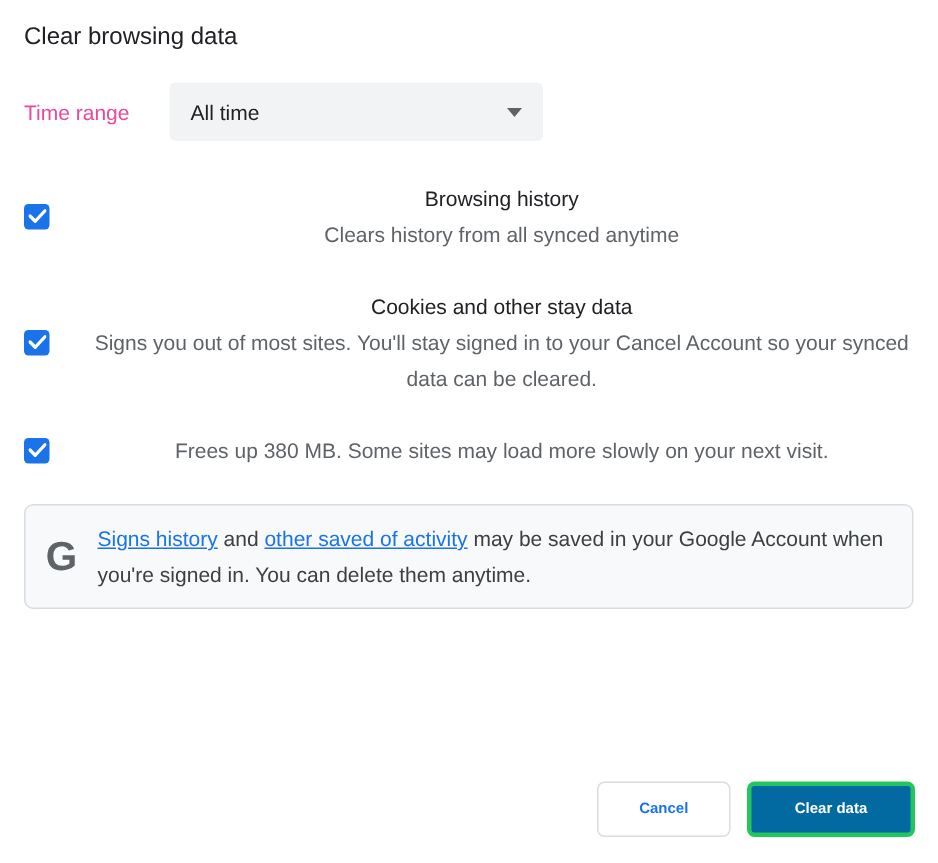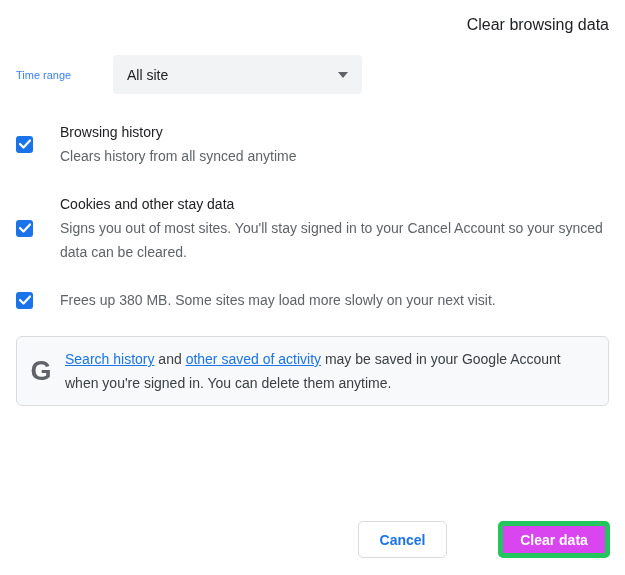--- a/index.html
+++ b/index.html
@@ -10,21 +10,20 @@
     color:#202124;
     overflow:hidden;
   }
   .dialog { position:relative; width:625px; height:575px; background:#fff; }
 
   .dialog-title {
     padding:16px 16px 0 16px;
     font-size:16px;
     color:#202124;
     font-weight:400;
-    text-align:right;
   }
 
   
   .tab-strip {
     position:relative;
     display:flex;
     margin-top:21px;
     border-bottom:1px solid #dadce0;
     height:34px;
   }
@@ -41,41 +40,41 @@
   .tab-slider {
     position:absolute; left:0; bottom:-1px;
     width:294px; height:3px;
     background:#1a73e8;
   }
 
   .content { padding:0 16px; }
 
   
   .time-row { display:flex; align-items:center; margin-top:21px; }
-  .time-label { width:97px; font-size:11px; color:#3b82f6; }
+  .time-label { width:97px; font-size:14px; color:#ec4899; }
   .select {
     width:249px; height:39px;
     background:#f1f3f4;
     border-radius:4px;
     border:none;
     display:flex; align-items:center; justify-content:space-between;
     padding:0 14px;
     cursor:pointer;
     font-family:inherit;
   }
   .select-value { font-size:14px; color:#202124; }
   .caret {
     width:0; height:0;
     border-left:5px solid transparent;
     border-right:5px solid transparent;
     border-top:6px solid #5f6368;
   }
 
   
-  .cb-row { display:flex; align-items:center; margin-top:24px; }
+  .cb-row { display:flex; align-items:center; margin-top:24px;text-align:center; }
   .cb-row.first { margin-top:26px; }
   .checkbox {
     width:17px; height:17px;
     flex-shrink:0;
     background:#1a73e8;
     border-radius:3px;
     margin-right:27px;
     display:flex; align-items:center; justify-content:center;
     cursor:pointer;
   }
@@ -114,54 +113,54 @@
 
   
   .footer {
     position:absolute;
     right:15px; bottom:17px;
     display:flex; gap:11px;
   }
   .btn {
     height:37px;
     border-radius:5px;
-    font-size:14px;
+    font-size:10px;
     font-family:inherit;
     cursor:pointer;
-    display:flex; align-items:center; justify-content:center;margin-left:40px;
+    display:flex; align-items:center; justify-content:center;
   }
   .btn-cancel {
     width:89px;
     background:#fff;
     border:1px solid #dadce0;
     color:#1a73e8;
     font-weight:600;
   }
   .btn-confirm {
     width:112px;
-    background:#d946ef;
-    border:5px solid #22c55e;
+    background:#0369a1;
+    border:3px solid #22c55e;
     color:#fff;
     font-weight:700;
   }
 </style>
 </head>
 <body>
 
 <div class="dialog">
 
   <div class="dialog-title">Clear browsing data</div>
 
 
   <div class="content">
 
     <div class="time-row">
       <div class="time-label">Time range</div>
       <div class="select">
-        <span class="select-value">All site</span>
+        <span class="select-value">All time</span>
         <span class="caret"></span>
       </div>
     </div>
 
     <div class="cb-row first">
       <div class="checkbox">
         <span>
           <svg width="12" height="10" viewBox="0 0 12 10">
               <polyline points="1,5 4.5,8.5 11,1.5" fill="none" stroke="#fff" stroke-width="2.2" stroke-linecap="round" stroke-linejoin="round"></polyline>
             </svg>
@@ -197,21 +196,21 @@
       </div>
       <div class="cb-text">
         <div class="cb-desc">Frees up 380 MB. Some sites may load more slowly on your next visit.</div>
       </div>
     </div>
 
   </div>
 
   <div class="notice">
     <div class="g-icon">G</div>
-    <div class="notice-text"><a>Search history</a><span> and </span><a>other saved of activity</a><span> may be saved in your Google Account when you're signed in. You can delete them anytime.</span></div>
+    <div class="notice-text"><a>Signs history</a><span> and </span><a>other saved of activity</a><span> may be saved in your Google Account when you're signed in. You can delete them anytime.</span></div>
   </div>
 
   <div class="footer">
     <button class="btn btn-cancel">Cancel</button>
     <button class="btn btn-confirm">Clear data</button>
   </div>
 
 </div>
 
 </body></html>

